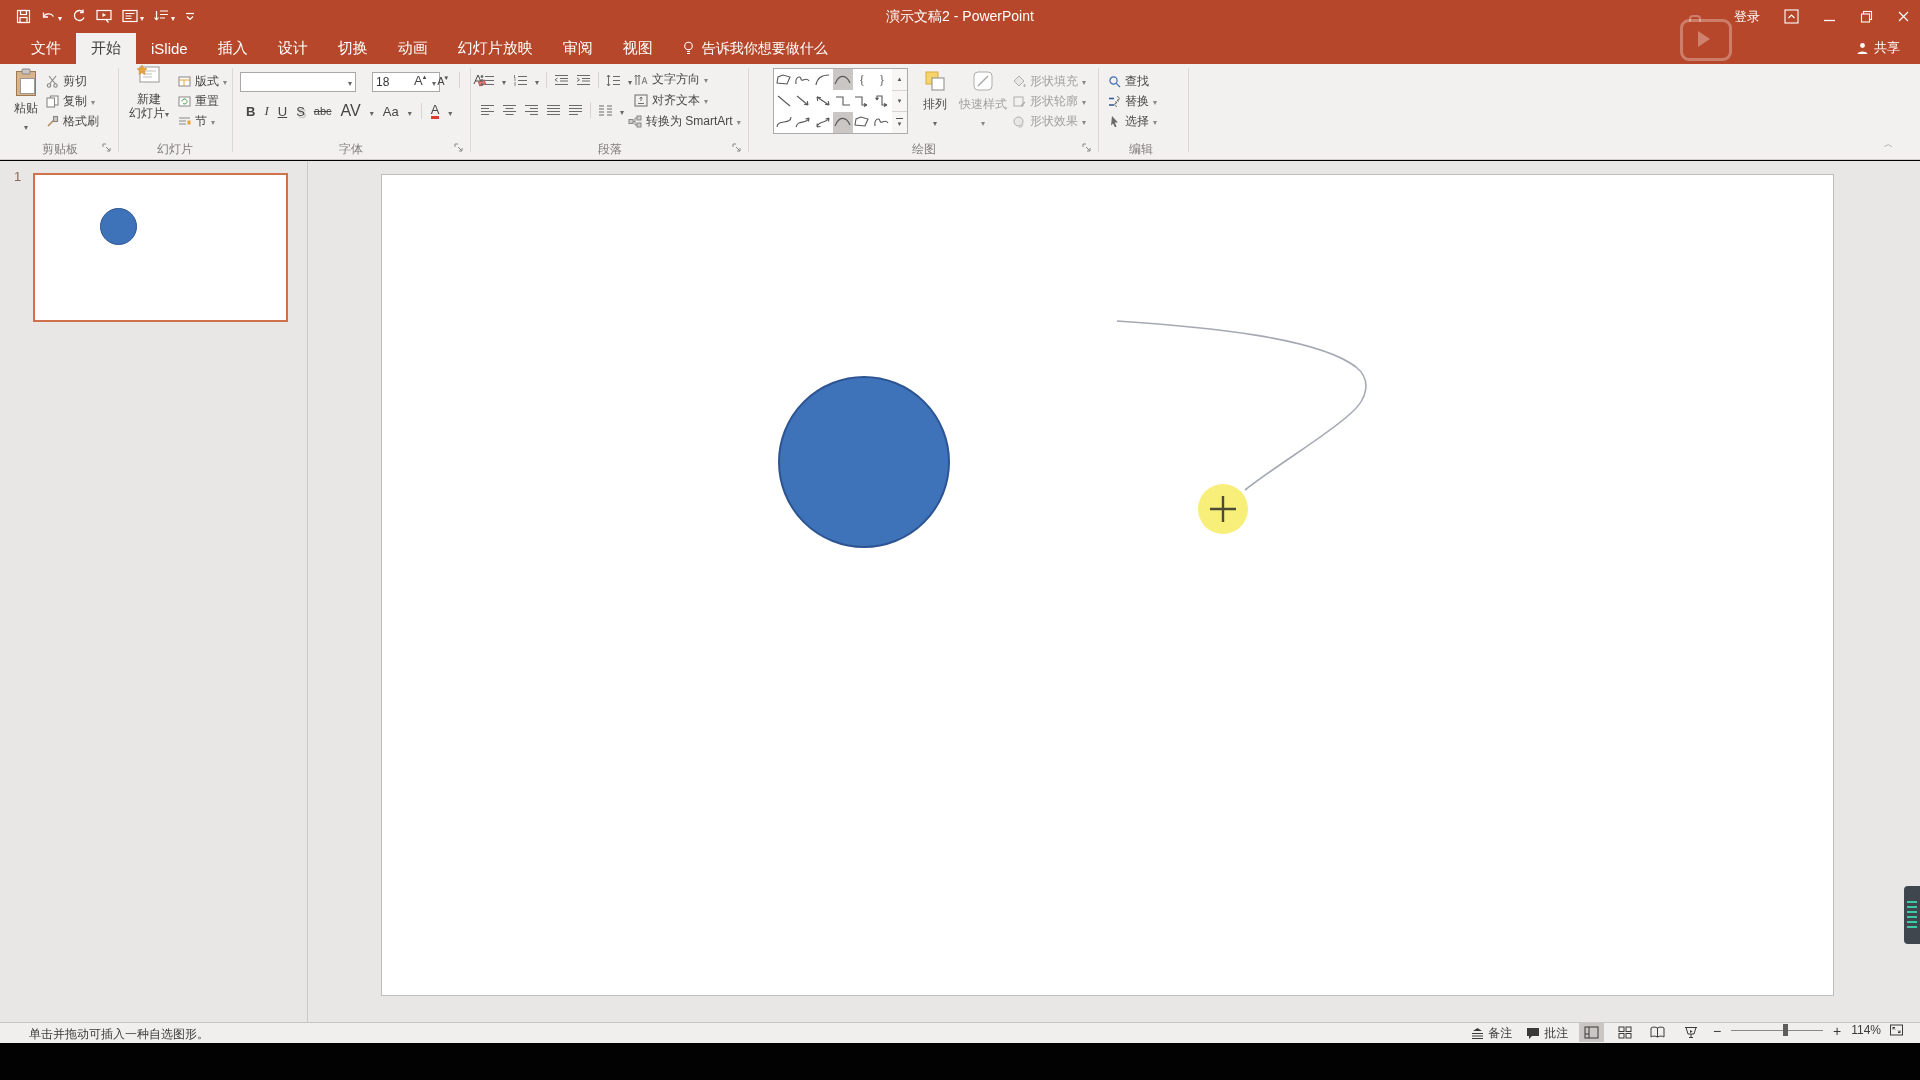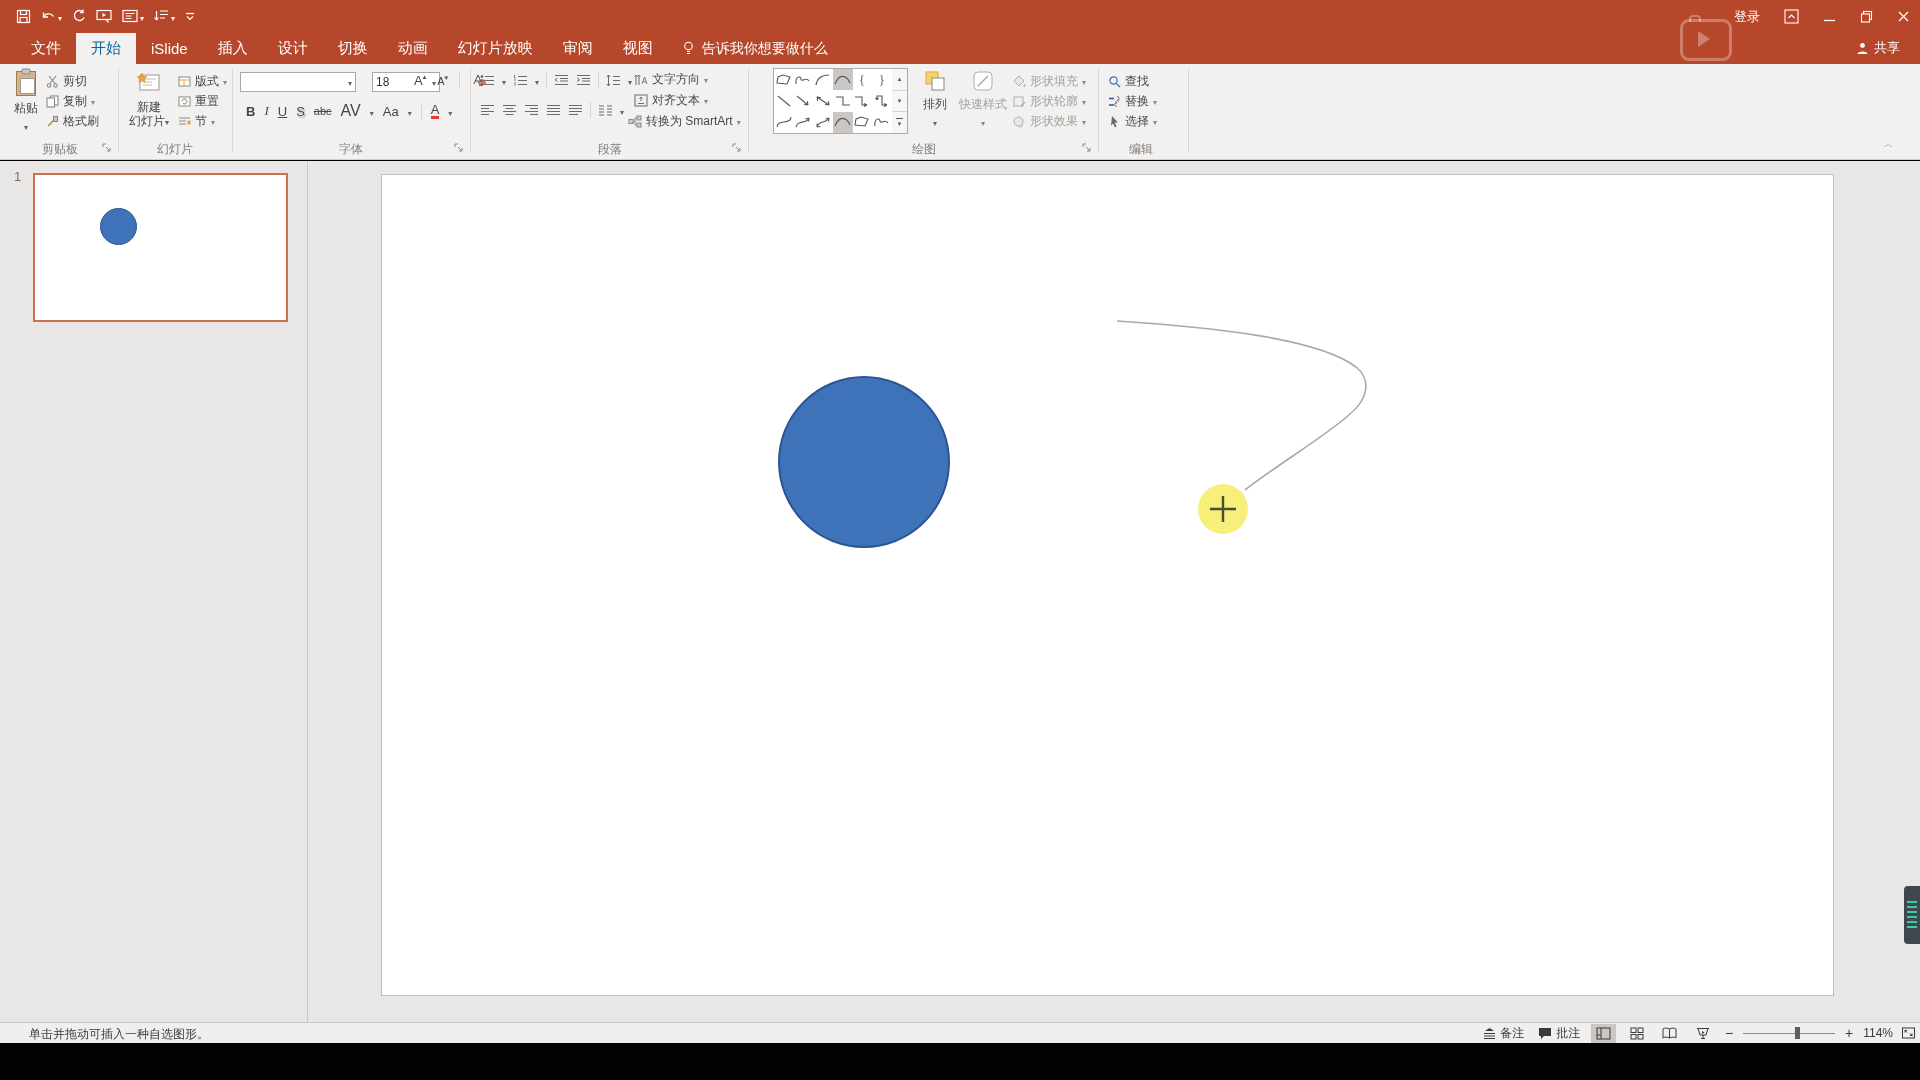--- a/index.html
+++ b/index.html
@@ -24,21 +24,21 @@
   .watermark{right:2px;top:10px;width:238px;height:60px;z-index:6;pointer-events:none;
              display:flex;align-items:center;gap:8px;color:rgba(255,255,255,.27);overflow:hidden}
   .wm-logo{width:46px;height:36px;border:3px solid rgba(255,255,255,.3);border-radius:9px;position:relative;flex:none}
   .wm-logo::before{content:"";position:absolute;left:6px;top:-7px;width:8px;height:5px;border:2px solid rgba(255,255,255,.3);border-bottom:none;border-radius:4px 4px 0 0}
   .wm-logo::after{content:"";position:absolute;left:15px;top:9px;border-left:12px solid rgba(255,255,255,.32);border-top:8px solid transparent;border-bottom:8px solid transparent}
   .wm-text{font-size:46px;font-weight:bold;letter-spacing:3px;line-height:60px;white-space:nowrap}
 
   
   .tabrow{left:0;top:33px;width:1920px;height:31px;background:#b7472a;display:flex;align-items:stretch;padding-left:16px;box-sizing:border-box}
   .tab{color:#fff;font-size:15px;display:flex;align-items:center;padding:0 15px;cursor:default}
-  .tab.active{background:#f2f1ef;color:#0369a1}
+  .tab.active{background:#f2f1ef;color:#404040}
   .tellme{display:flex;align-items:center;gap:7px;color:#fff;font-size:14px;margin-left:14px}
   .share{position:absolute;right:20px;top:39px;display:flex;align-items:center;gap:5px;color:#fff;font-size:13px;z-index:7}
 
   
   .ribbon{left:0;top:64px;width:1920px;height:96px;background:#f2f1ef;border-bottom:1px solid #d2cfcc;box-sizing:border-box}
   .vdiv{position:absolute;top:4px;height:84px;width:1px;background:#dad7d4}
   .glabel{position:absolute;top:77px;font-size:12px;color:#817e7c;text-align:center;pointer-events:none}
   .launcher{position:absolute;top:79px;width:12px;height:12px}
   .sb{position:absolute;display:flex;align-items:center;gap:4px;font-size:12px;color:#474747;height:18px;white-space:nowrap}
   .sb.dis{color:#a3a19f}
@@ -74,21 +74,21 @@
   .content{left:0;top:161px;width:1920px;height:861px;background:#e8e7e6}
   .panel-divider{left:307px;top:161px;width:1px;height:861px;background:#cbc9c7}
   .slidenum{left:14px;top:169px;font-size:13px;color:#8a6a58}
   .thumb{left:33px;top:173px;width:251px;height:145px;background:#fff;border:2px solid #d0714b;box-sizing:content-box}
   .thumb-circle{position:absolute;left:65px;top:33px;width:37px;height:37px;border-radius:50%;background:#3e73b9;border:1px solid #2d5492;box-sizing:border-box}
   .canvas-svg{left:307px;top:161px}
 
   
   .statusbar{left:0;top:1022px;width:1920px;height:21px;background:#f0efee;border-top:1px solid #c8c6c4;box-sizing:border-box;font-size:12px;color:#3b3a39}
   .hint{position:absolute;left:29px;top:3px}
-  .sbr{position:absolute;right:4px;top:0;height:20px;display:flex;align-items:center;gap:8px}
+  .sbr{position:absolute;right:16px;top:0;height:20px;display:flex;gap:8px}
   .sbr .item{display:flex;align-items:center;gap:4px;padding:0 3px}
   .viewbtn{width:25px;height:19px;display:flex;align-items:center;justify-content:center}
   .viewbtn.active{background:#c9c6c3}
   .ztrack{position:relative;width:92px;height:14px}
   .ztrack .line{position:absolute;left:0;top:7px;width:92px;height:1px;background:#8a8886}
   .ztrack .thumbz{position:absolute;left:52px;top:1px;width:5px;height:12px;background:#5f5d5b}
   .zsign{font-size:14px;color:#3b3a39;width:12px;text-align:center}
 
   .blackbar{left:0;top:1043px;width:1920px;height:37px;background:#020202}
 
@@ -146,20 +146,21 @@
         <span class="caret"></span>
     </span>
     <span class="qbtn">
       <svg width="10" height="10" viewBox="0 0 10 10" fill="none" stroke="#fff" stroke-width="1.2">
           <path d="M1,2.5 h8"></path>
           <path d="M2,5.5 L5,8.5 L8,5.5" fill="none"></path>
         </svg>
     </span>
   </div>
 
+  <div class="abs title">演示文稿2 - PowerPoint</div>
 
   <div class="abs tb-right">
     <span class="signin">登录</span>
     <svg width="15" height="15" viewBox="0 0 15 15" fill="none" stroke="#fff" stroke-width="1.1">
         <rect x="1" y="1" width="13" height="13"></rect>
         <path d="M4.5,9 L7.5,6 L10.5,9"></path>
       </svg>
     <svg width="13" height="13" viewBox="0 0 13 13" stroke="#fff" stroke-width="1.3">
         <path d="M1,10.5 h11"></path>
       </svg>
@@ -240,21 +241,21 @@
     <span>格式刷</span>
   </div>
   <div class="glabel" style="left:6px;width:108px">剪贴板</div>
   <span class="launcher" style="left:102px">
     <svg width="10" height="10" viewBox="0 0 10 10" fill="none" stroke="#8a8886" stroke-width="1">
         <path d="M1,1 v3 M1,1 h3 M4,4 L8,8 M8,5 v3 h-3"></path>
       </svg>
   </span>
   <div class="vdiv" style="left:118px"></div>
 
-  <div class="bigbtn" style="left:124px;top:8px;width:50px">
+  <div class="bigbtn" style="left:124px;top:0;width:50px">
     <svg width="26" height="26" viewBox="0 0 26 26">
         <rect x="4" y="3" width="19" height="15" fill="#fff" stroke="#9a9896"></rect>
         <path d="M7,7 h13 M7,10 h9 M7,13 h9" stroke="#c0bebc"></path>
         <path d="M6,1 L7.6,4.2 L11,4.7 L8.5,7 L9.1,10.4 L6,8.8 L2.9,10.4 L3.5,7 L1,4.7 L4.4,4.2 Z" fill="#e8a33d" stroke="#c9882a" stroke-width=".5"></path>
       </svg>
     <span class="twoLine"><span>新建</span><br><span>幻灯片</span><span class="caret dark"></span></span>
   </div>
   <div class="sb" style="left:178px;top:8px">
     <svg width="13" height="11" viewBox="0 0 13 11" fill="#fff" stroke="#8a8886">
         <rect x="1" y="1" width="11" height="9"></rect>

